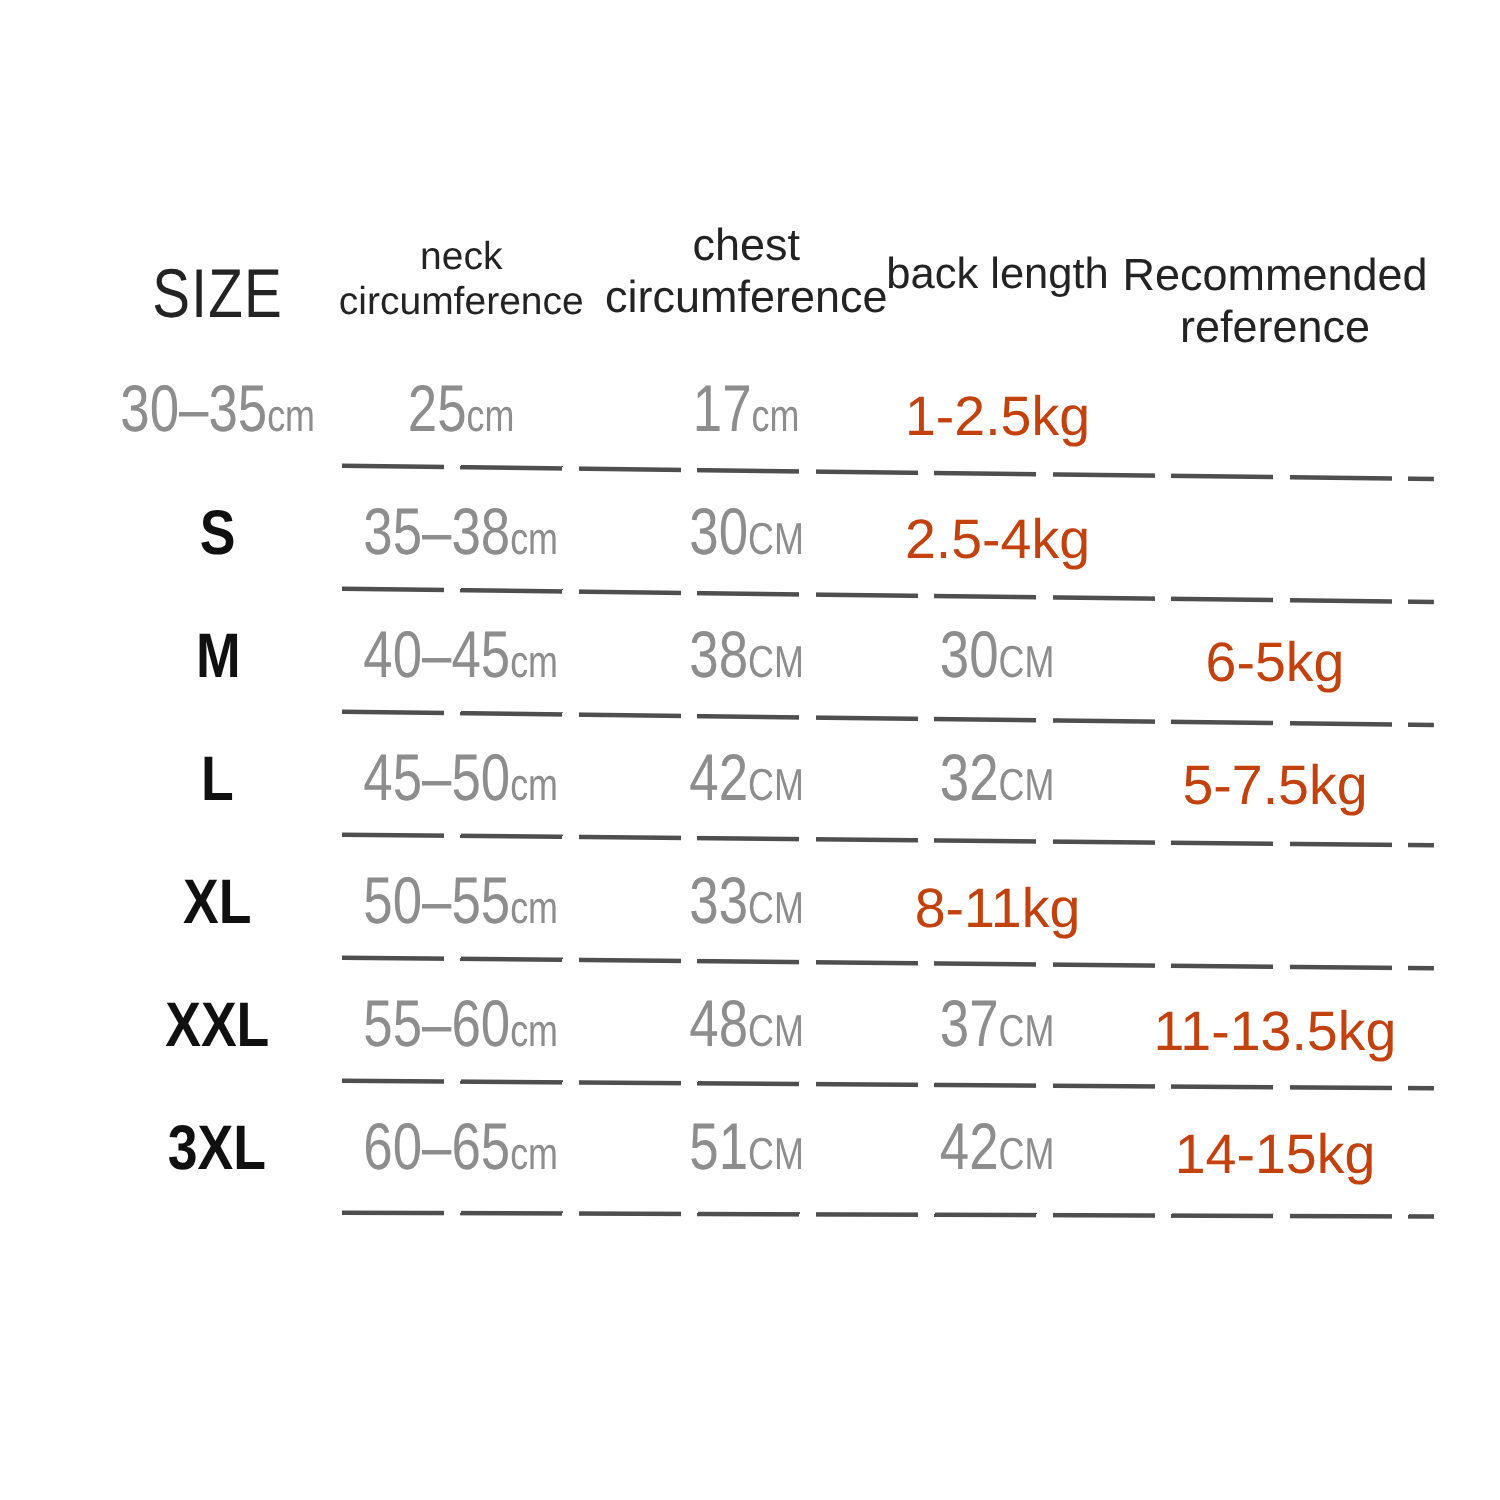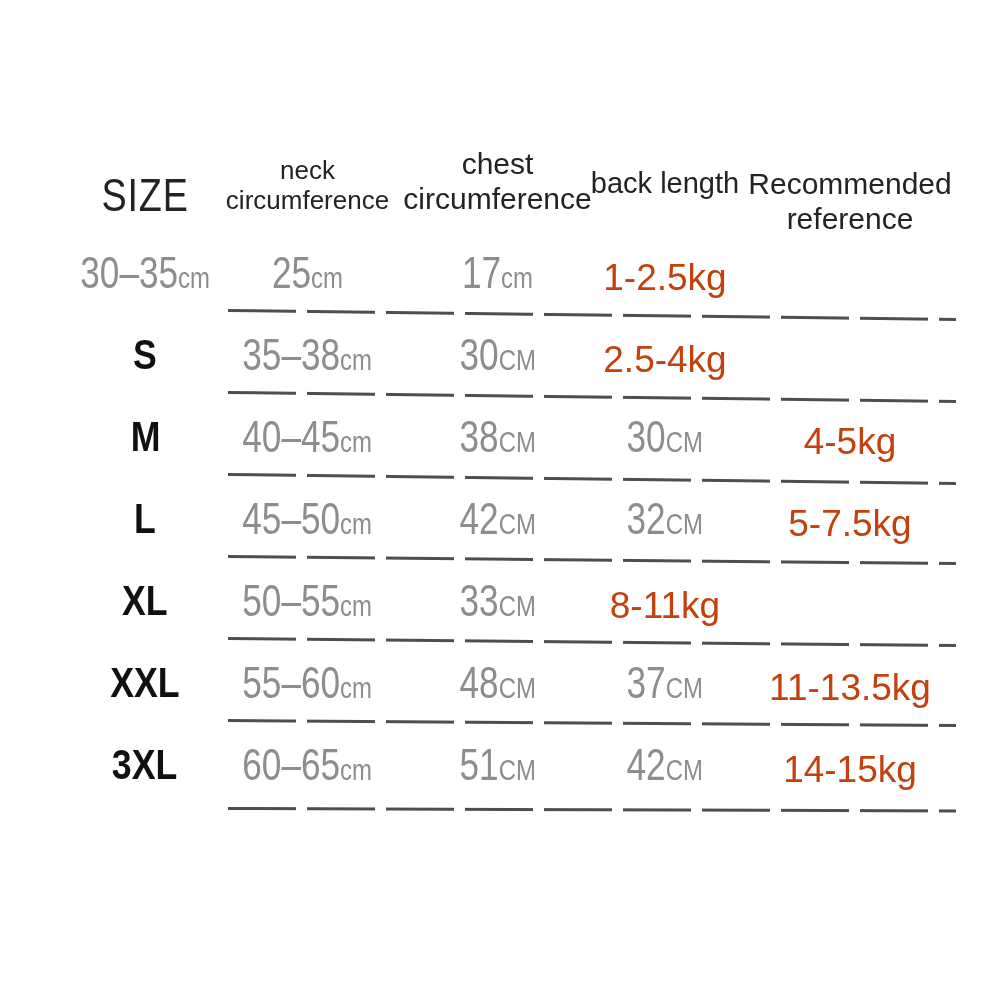--- a/index.html
+++ b/index.html
@@ -164,21 +164,21 @@
     <div class="cell val">
       <span class="squeeze splitunit">40–45<span class="unit">cm</span></span>
     </div>
     <div class="cell val">
       <span class="squeeze splitunit">38<span class="unit">CM</span></span>
     </div>
     <div class="cell val">
       <span class="squeeze splitunit">30<span class="unit">CM</span></span>
     </div>
     <div class="cell kg">
-      <span>4-5kg</span>
+      <span>6-5kg</span>
     </div>
     <div class="sep"></div>
   </div>
 
   <div class="data-row">
     <div class="cell size-label">
       <span class="squeeze">L</span>
     </div>
     <div class="cell val">
       <span class="squeeze splitunit">45–50<span class="unit">cm</span></span>

